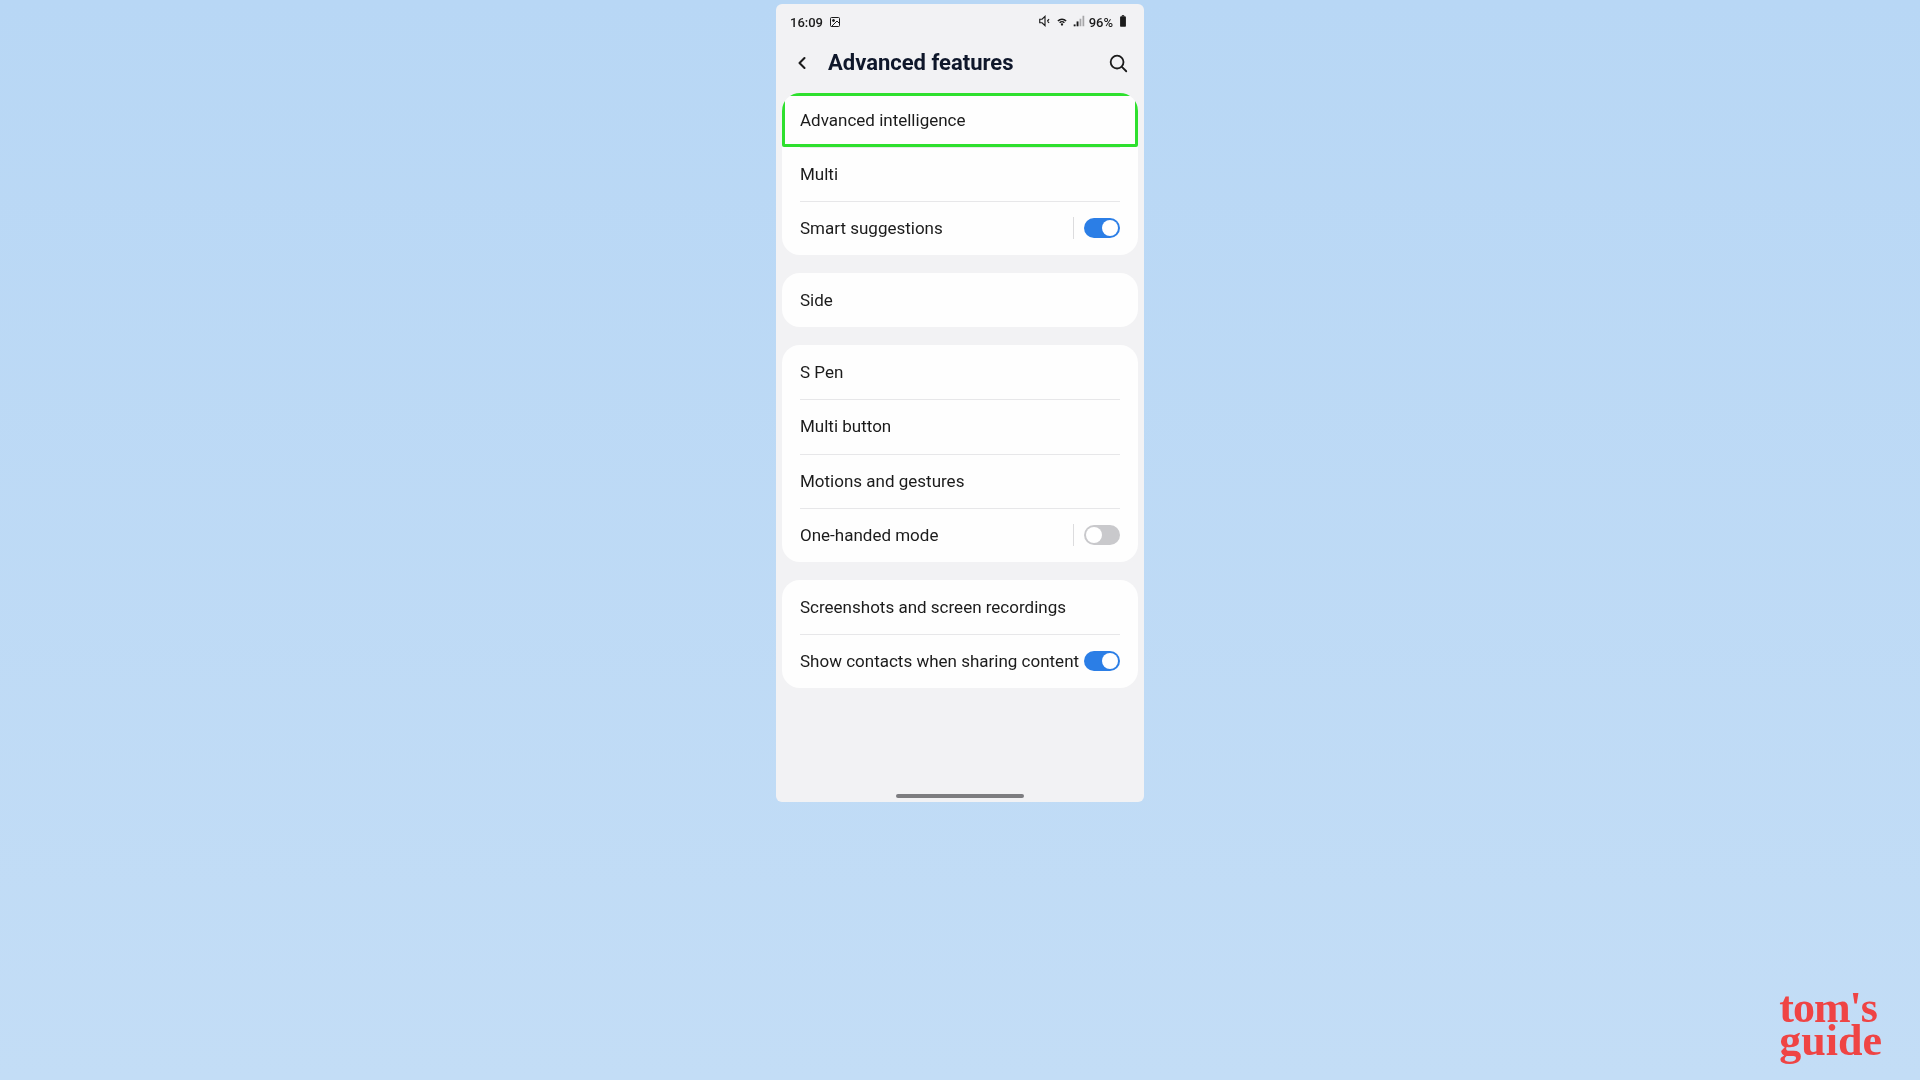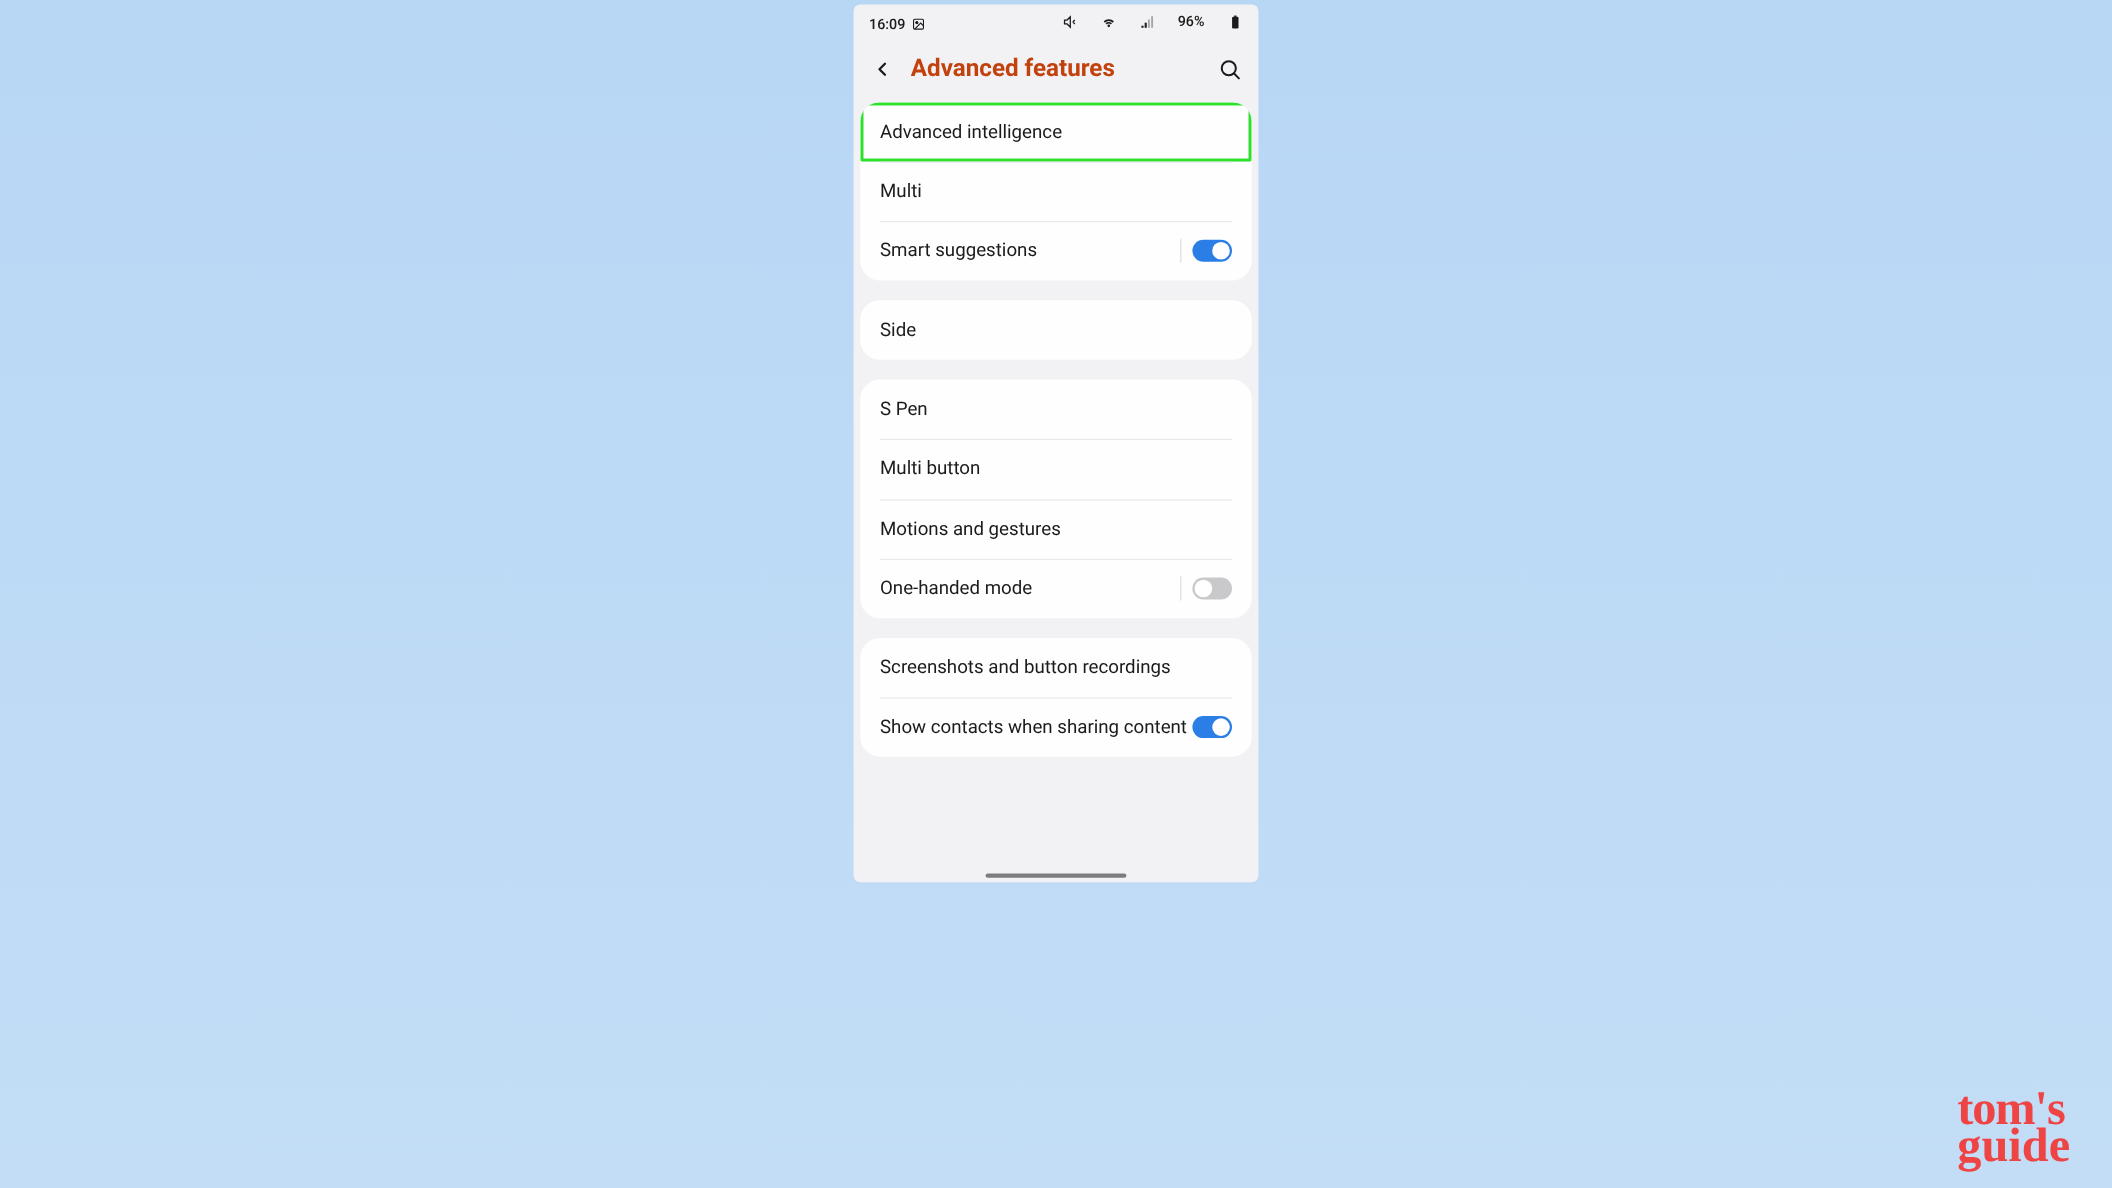--- a/index.html
+++ b/index.html
@@ -28,38 +28,38 @@
     height: 36px;
     display: flex;
     align-items: center;
     justify-content: space-between;
     padding: 0 14px;
     font-size: 13px;
     color: #1b1b1b;
     font-weight: 500;
   }
   .status-left { display: flex; align-items: center; gap: 6px; }
-  .status-right { display: flex; gap: 21px; }
+  .status-right { display: flex; align-items: center; gap: 3px; }
   .status-right svg { width: 14px; height: 14px; }
   .header {
     display: flex;
     align-items: center;
     padding: 10px 14px 18px 14px;
     gap: 14px;
   }
   .back-btn {
     width: 24px; height: 24px;
     display: flex; align-items: center; justify-content: center;
     cursor: pointer;
   }
   .page-title {
     flex: 1;
     font-size: 22px;
     font-weight: 700;
-    color: #c2410c;
+    color: #0f172a;
   }
   .search-btn {
     width: 24px; height: 24px;
     display: flex; align-items: center; justify-content: center;
     cursor: pointer;
   }
   .content {
     flex: 1;
     overflow-y: auto;
     padding: 0 6px;
@@ -244,21 +244,21 @@
         <span class="row-label">One-handed mode</span>
         <span class="toggle-sep"></span>
         <div class="toggle off">
             <div class="knob"></div>
           </div>
       </div>
     </div>
 
     <div class="group">
       <div class="row">
-        <span class="row-label">Screenshots and button recordings</span>
+        <span class="row-label">Screenshots and screen recordings</span>
       </div>
       <div class="row">
         <span class="row-label">Show contacts when sharing content</span>
         <div class="toggle on">
             <div class="knob"></div>
           </div>
       </div>
     </div>
 
   </div>

